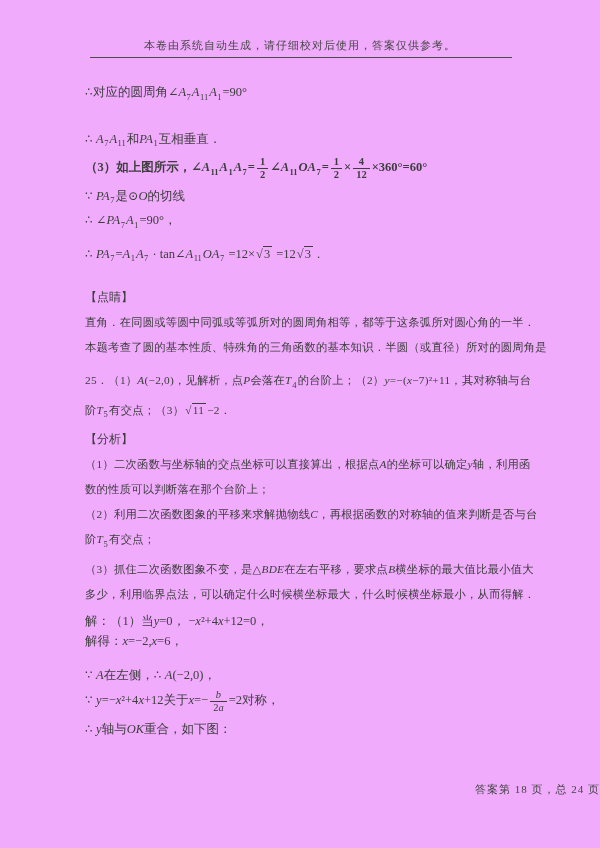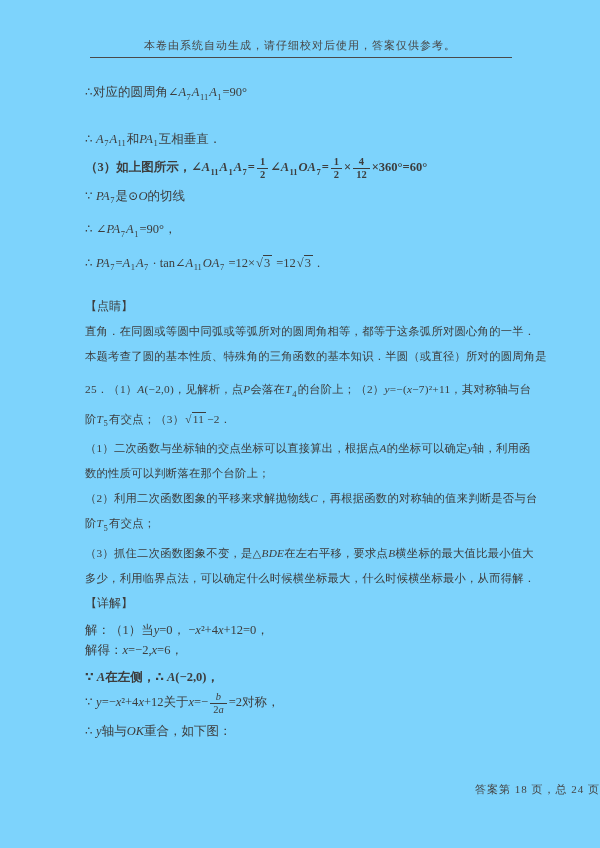--- a/index.html
+++ b/index.html
@@ -42,34 +42,34 @@
   .fr-d { border-top: 0.9px solid currentColor; }
   .sq   { display: inline-block; white-space: nowrap; margin: 0 1px; }
   .sq-s { }
   .sq-b { border-top: 0.9px solid currentColor; padding: 0 2px 0 1px; }
 
   
   [data-name="sol24-line-1"] { margin-top: 12px; }
   [data-name="sol24-line-2"] { margin-top: 22px; }
   [data-name="sol24-line-3"] { margin-top: 3px; font-weight: bold; }
   [data-name="sol24-line-4"] { margin-top: 4px; }
-  [data-name="sol24-line-5"] { margin-top: 9px; }
+  [data-name="sol24-line-5"] { }
   [data-name="sol24-line-6"] { margin-top: 9px; }
   [data-name="key-label"]    { margin-top: 17px; }
   [data-name="q25-answer-line-1"] { margin-top: 8px; }
   [data-name="detail-line-1"] { margin-top: 4px; }
   [data-name="detail-line-2"] { }
-  [data-name="detail-line-3"] { margin-top: 7px; font-weight: bold; }
+  [data-name="detail-line-3"] { margin-top: 14px; }
   [data-name="detail-line-4"] { margin-top: 4px; }
   [data-name="detail-line-5"] { margin-top: 5px; }
 </style>
 </head>
 <body>
 
-<div class="page" data-name="document-page" style="background: #7dd3fc; color: rgb(61, 61, 61);">
+<div class="page" data-name="document-page" style="background: #f0abfc; color: rgb(61, 61, 61);">
   <div class="header-note" data-name="header-note">本卷由系统自动生成，请仔细校对后使用，答案仅供参考。</div>
   <div class="header-rule" data-name="header-rule"></div>
   <div class="content" data-name="content-area">
       <div class="fline" data-name="sol24-line-1"><span class="mt"><span>∴</span></span><span class="cn">对应的圆周角</span><span class="mt"><span>∠</span><span class="it">A</span><span class="sb">7</span><span class="it">A</span><span class="sb">11</span><span class="it">A</span><span class="sb">1</span><span>=90°</span></span></div>
       <div class="fline" data-name="sol24-line-2"><span class="mt"><span>∴ </span></span><span class="mt"><span class="it">A</span><span class="sb">7</span><span class="it">A</span><span class="sb">11</span></span><span class="cn">和</span><span class="mt"><span class="it">PA</span><span class="sb">1</span></span><span class="cn">互相垂直．</span></div>
       <div class="fline" data-name="sol24-line-3"><span class="cn">（3）如上图所示，</span><span class="mt"><span>∠</span><span class="it">A</span><span class="sb">11</span><span class="it">A</span><span class="sb">1</span><span class="it">A</span><span class="sb">7</span><span>=</span></span><span class="fr" data-name="fraction">
           <span class="fr-n"><span class="mt"><span>1</span></span></span>
           <span class="fr-d"><span class="mt"><span>2</span></span></span>
         </span><span class="mt"><span>∠</span><span class="it">A</span><span class="sb">11</span><span class="it">OA</span><span class="sb">7</span><span>=</span></span><span class="fr" data-name="fraction">
           <span class="fr-n"><span class="mt"><span>1</span></span></span>
@@ -79,27 +79,27 @@
           <span class="fr-d"><span class="mt"><span>12</span></span></span>
         </span><span class="mt"><span>×360°=60°</span></span></div>
       <div class="fline" data-name="sol24-line-4"><span class="mt"><span>∵ </span></span><span class="mt"><span class="it">PA</span><span class="sb">7</span></span><span class="cn">是</span><span class="mt"><span>⊙</span><span class="it">O</span></span><span class="cn">的切线</span></div>
       <div class="fline" data-name="sol24-line-5"><span class="mt"><span>∴ </span></span><span class="mt"><span>∠</span><span class="it">PA</span><span class="sb">7</span><span class="it">A</span><span class="sb">1</span><span>=90°</span></span><span class="cn">，</span></div>
       <div class="fline" data-name="sol24-line-6"><span class="mt"><span>∴ </span></span><span class="mt"><span class="it">PA</span><span class="sb">7</span><span>=</span><span class="it">A</span><span class="sb">1</span><span class="it">A</span><span class="sb">7</span></span><span class="mt"><span> · tan</span></span><span class="mt"><span>∠</span><span class="it">A</span><span class="sb">11</span><span class="it">OA</span><span class="sb">7</span></span><span class="mt"><span> =12×</span></span><span class="sq" data-name="sqrt-radical"><span class="sq-s">√</span><span class="sq-b"><span class="mt"><span>3</span></span></span></span><span class="mt"><span> =12</span></span><span class="sq" data-name="sqrt-radical"><span class="sq-s">√</span><span class="sq-b"><span class="mt"><span>3</span></span></span></span><span class="mt"><span> .</span></span></div>
       <div class="label" data-name="key-label"><span class="cn">【点睛】</span></div>
       <div class="tline" data-name="key-line-2"><span class="cn">直角．在同圆或等圆中同弧或等弧所对的圆周角相等，都等于这条弧所对圆心角的一半．</span></div>
       <div class="tline" data-name="key-line-1"><span class="cn">本题考查了圆的基本性质、特殊角的三角函数的基本知识．半圆（或直径）所对的圆周角是</span></div>
       <div class="tline" data-name="q25-answer-line-1"><span class="cn">25．（1）</span><span class="mt"><span class="it">A</span><span>(−2,0)</span></span><span class="cn">，见解析，点</span><span class="mt"><span class="it">P</span></span><span class="cn">会落在</span><span class="mt"><span class="it">T</span><span class="sb">4</span></span><span class="cn">的台阶上；（2）</span><span class="mt"><span class="it">y</span><span>=−(</span><span class="it">x</span><span>−7)²+11</span></span><span class="cn">，其对称轴与台</span></div>
       <div class="tline" data-name="q25-answer-line-2"><span class="cn">阶</span><span class="mt"><span class="it">T</span><span class="sb">5</span></span><span class="cn">有交点；（3）</span><span class="sq" data-name="sqrt-radical"><span class="sq-s">√</span><span class="sq-b"><span class="mt"><span>11</span></span></span></span><span class="mt"><span>−2</span></span><span class="cn">．</span></div>
+      <div class="label" data-name="analysis-label"><span class="cn">【分析】</span></div>
       <div class="tline" data-name="analysis-line-1a"><span class="cn">（1）二次函数与坐标轴的交点坐标可以直接算出，根据点</span><span class="mt"><span class="it">A</span></span><span class="cn">的坐标可以确定</span><span class="mt"><span class="it">y</span></span><span class="cn">轴，利用函</span></div>
       <div class="tline" data-name="analysis-line-1b"><span class="cn">数的性质可以判断落在那个台阶上；</span></div>
       <div class="tline" data-name="analysis-line-2a"><span class="cn">（2）利用二次函数图象的平移来求解抛物线</span><span class="mt"><span class="it">C</span></span><span class="cn">，再根据函数的对称轴的值来判断是否与台</span></div>
       <div class="tline" data-name="analysis-line-2b"><span class="cn">阶</span><span class="mt"><span class="it">T</span><span class="sb">5</span></span><span class="cn">有交点；</span></div>
       <div class="tline" data-name="analysis-line-3a"><span class="cn">（3）抓住二次函数图象不变，是</span><span class="mt"><span>△</span><span class="it">BDE</span></span><span class="cn">在左右平移，要求点</span><span class="mt"><span class="it">B</span></span><span class="cn">横坐标的最大值比最小值大</span></div>
       <div class="tline" data-name="analysis-line-3b"><span class="cn">多少，利用临界点法，可以确定什么时候横坐标最大，什么时候横坐标最小，从而得解．</span></div>
-      <div class="label" data-name="detail-label"><span class="cn">【详解】</span></div>
       <div class="fline" data-name="detail-line-1"><span class="cn">解：（1）当</span><span class="mt"><span class="it">y</span><span>=0</span></span><span class="cn">，</span><span class="mt"><span> −</span><span class="it">x</span><span>²+4</span><span class="it">x</span><span>+12=0</span></span><span class="cn">，</span></div>
       <div class="fline" data-name="detail-line-2"><span class="cn">解得：</span><span class="mt"><span class="it">x</span><span>=−2,</span><span class="it">x</span><span>=6</span></span><span class="cn">，</span></div>
       <div class="fline" data-name="detail-line-3"><span class="mt"><span>∵ </span></span><span class="mt"><span class="it">A</span></span><span class="cn">在左侧，</span><span class="mt"><span>∴ </span></span><span class="mt"><span class="it">A</span><span>(−2,0)</span></span><span class="cn">，</span></div>
       <div class="fline" data-name="detail-line-4"><span class="mt"><span>∵ </span></span><span class="mt"><span class="it">y</span><span>=−</span><span class="it">x</span><span>²+4</span><span class="it">x</span><span>+12</span></span><span class="cn">关于</span><span class="mt"><span class="it">x</span><span>=−</span></span><span class="fr" data-name="fraction">
           <span class="fr-n"><span class="mt"><span class="it">b</span></span></span>
           <span class="fr-d"><span class="mt"><span>2</span><span class="it">a</span></span></span>
         </span><span class="mt"><span>=2</span></span><span class="cn">对称，</span></div>
       <div class="fline" data-name="detail-line-5"><span class="mt"><span>∴ </span></span><span class="mt"><span class="it">y</span></span><span class="cn">轴与</span><span class="mt"><span class="it">OK</span></span><span class="cn">重合，如下图：</span></div>
     </div>
   <div class="footer" data-name="page-footer">答案第 18 页，总 24 页</div>

